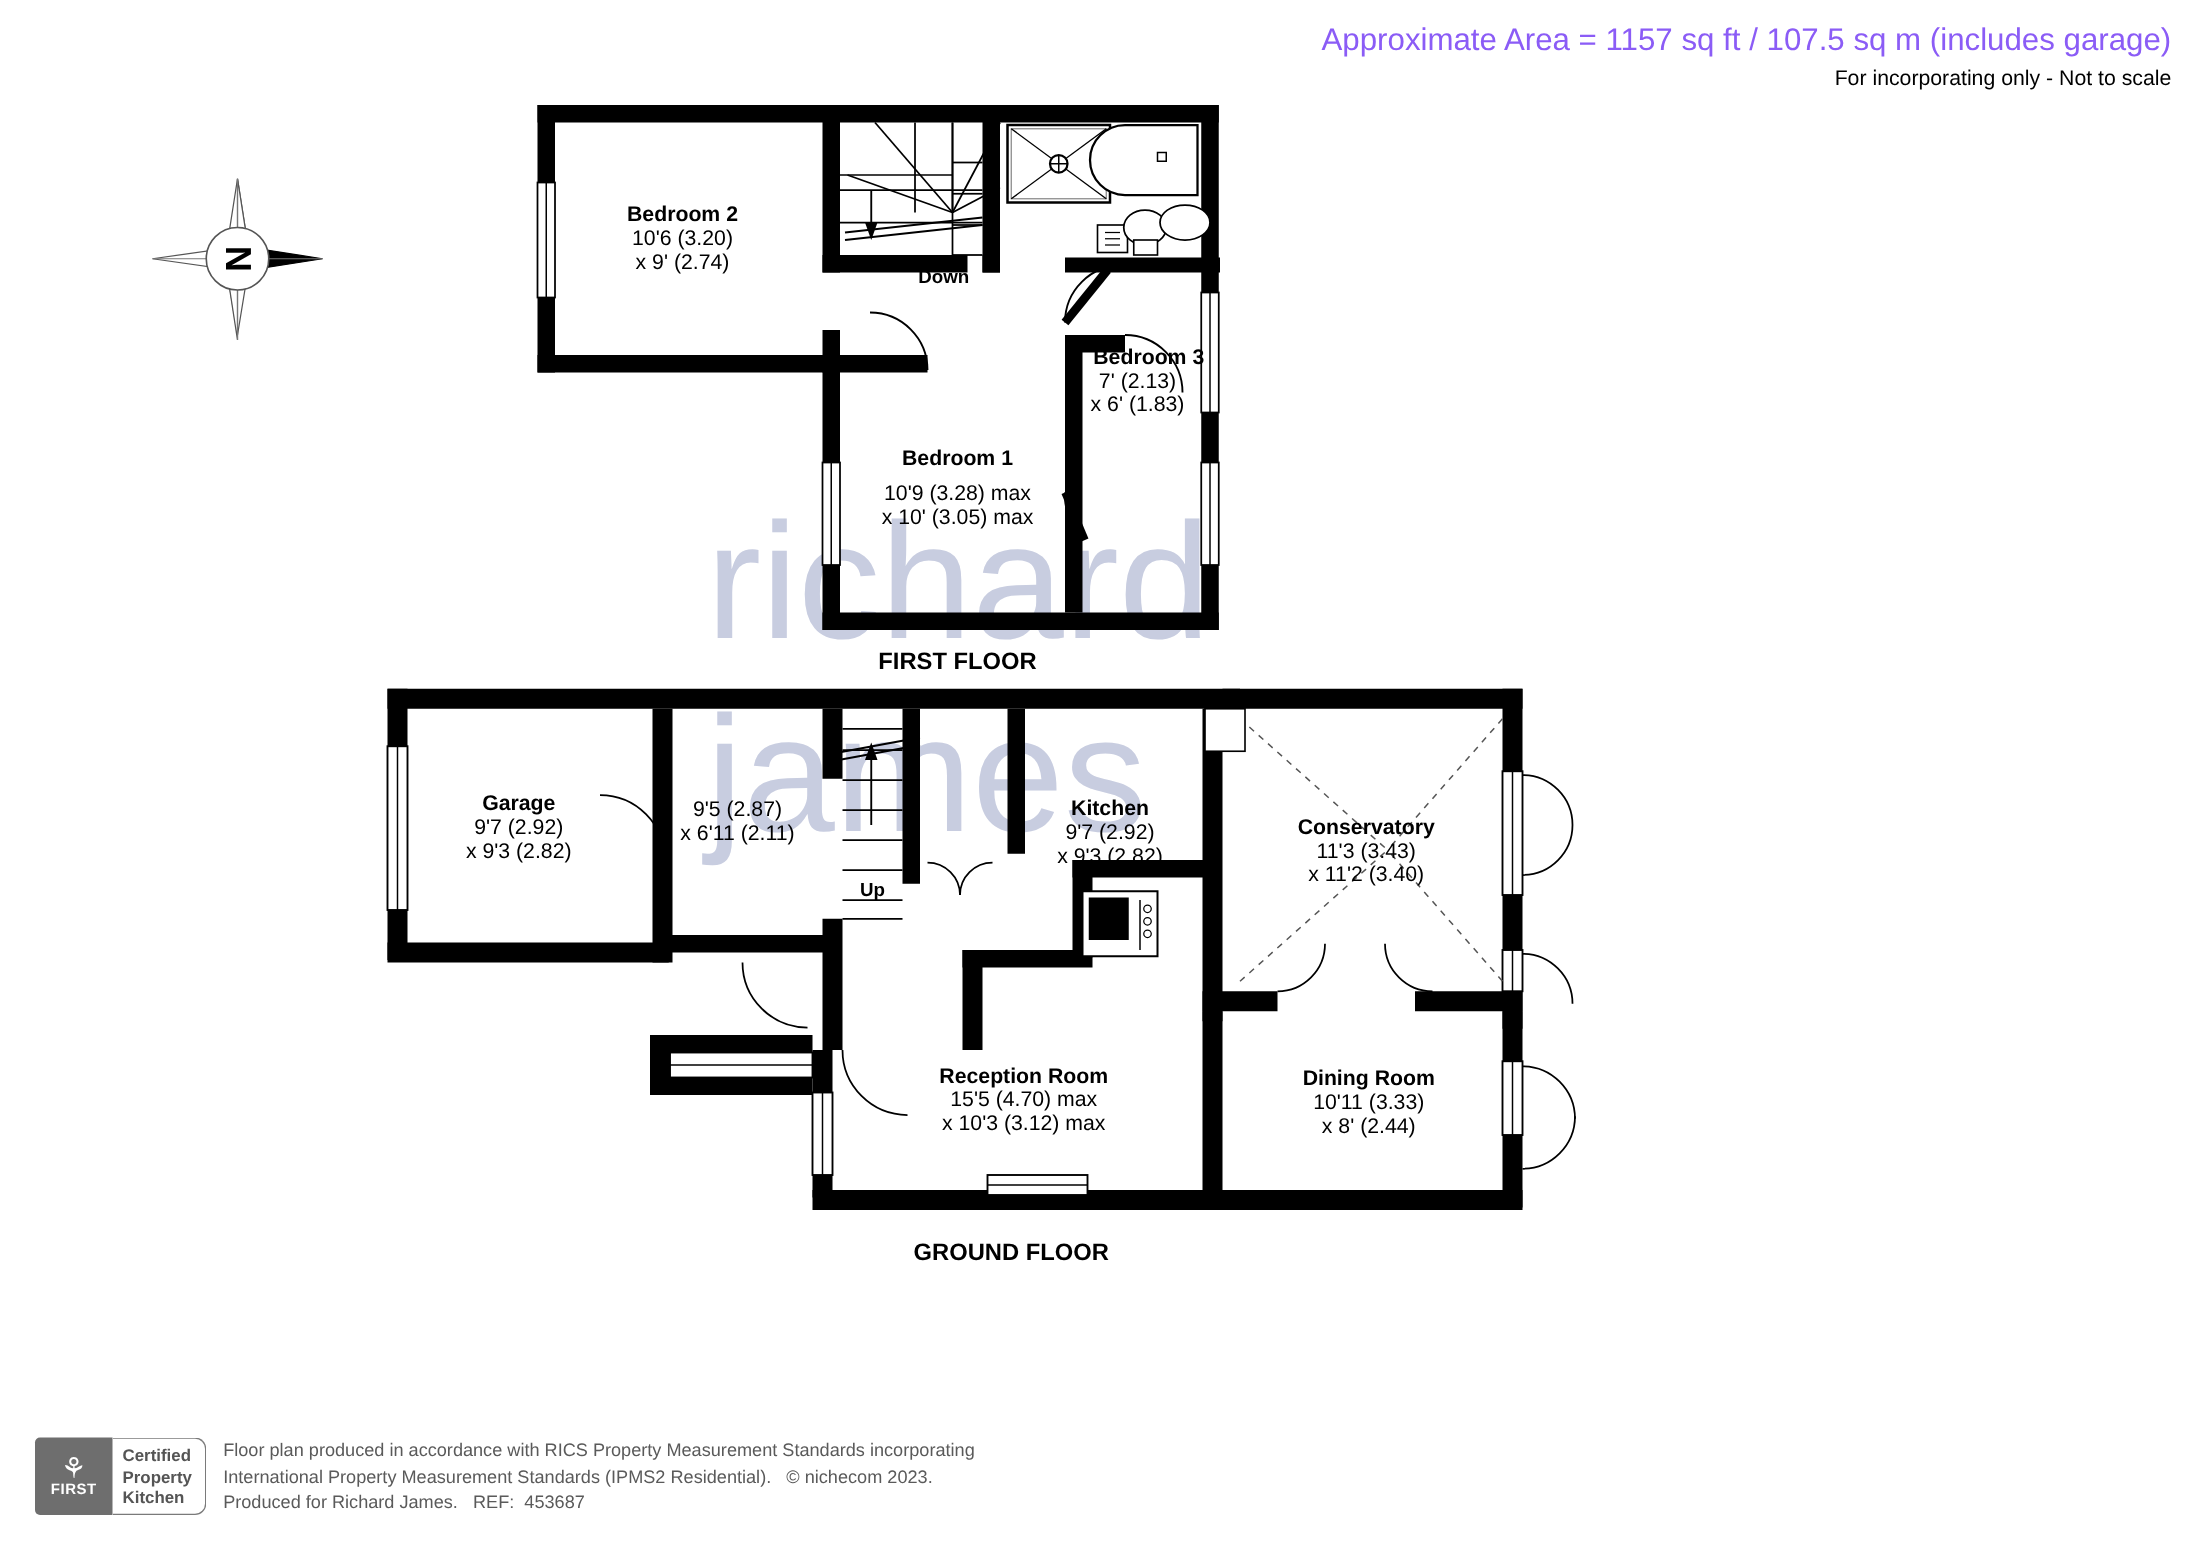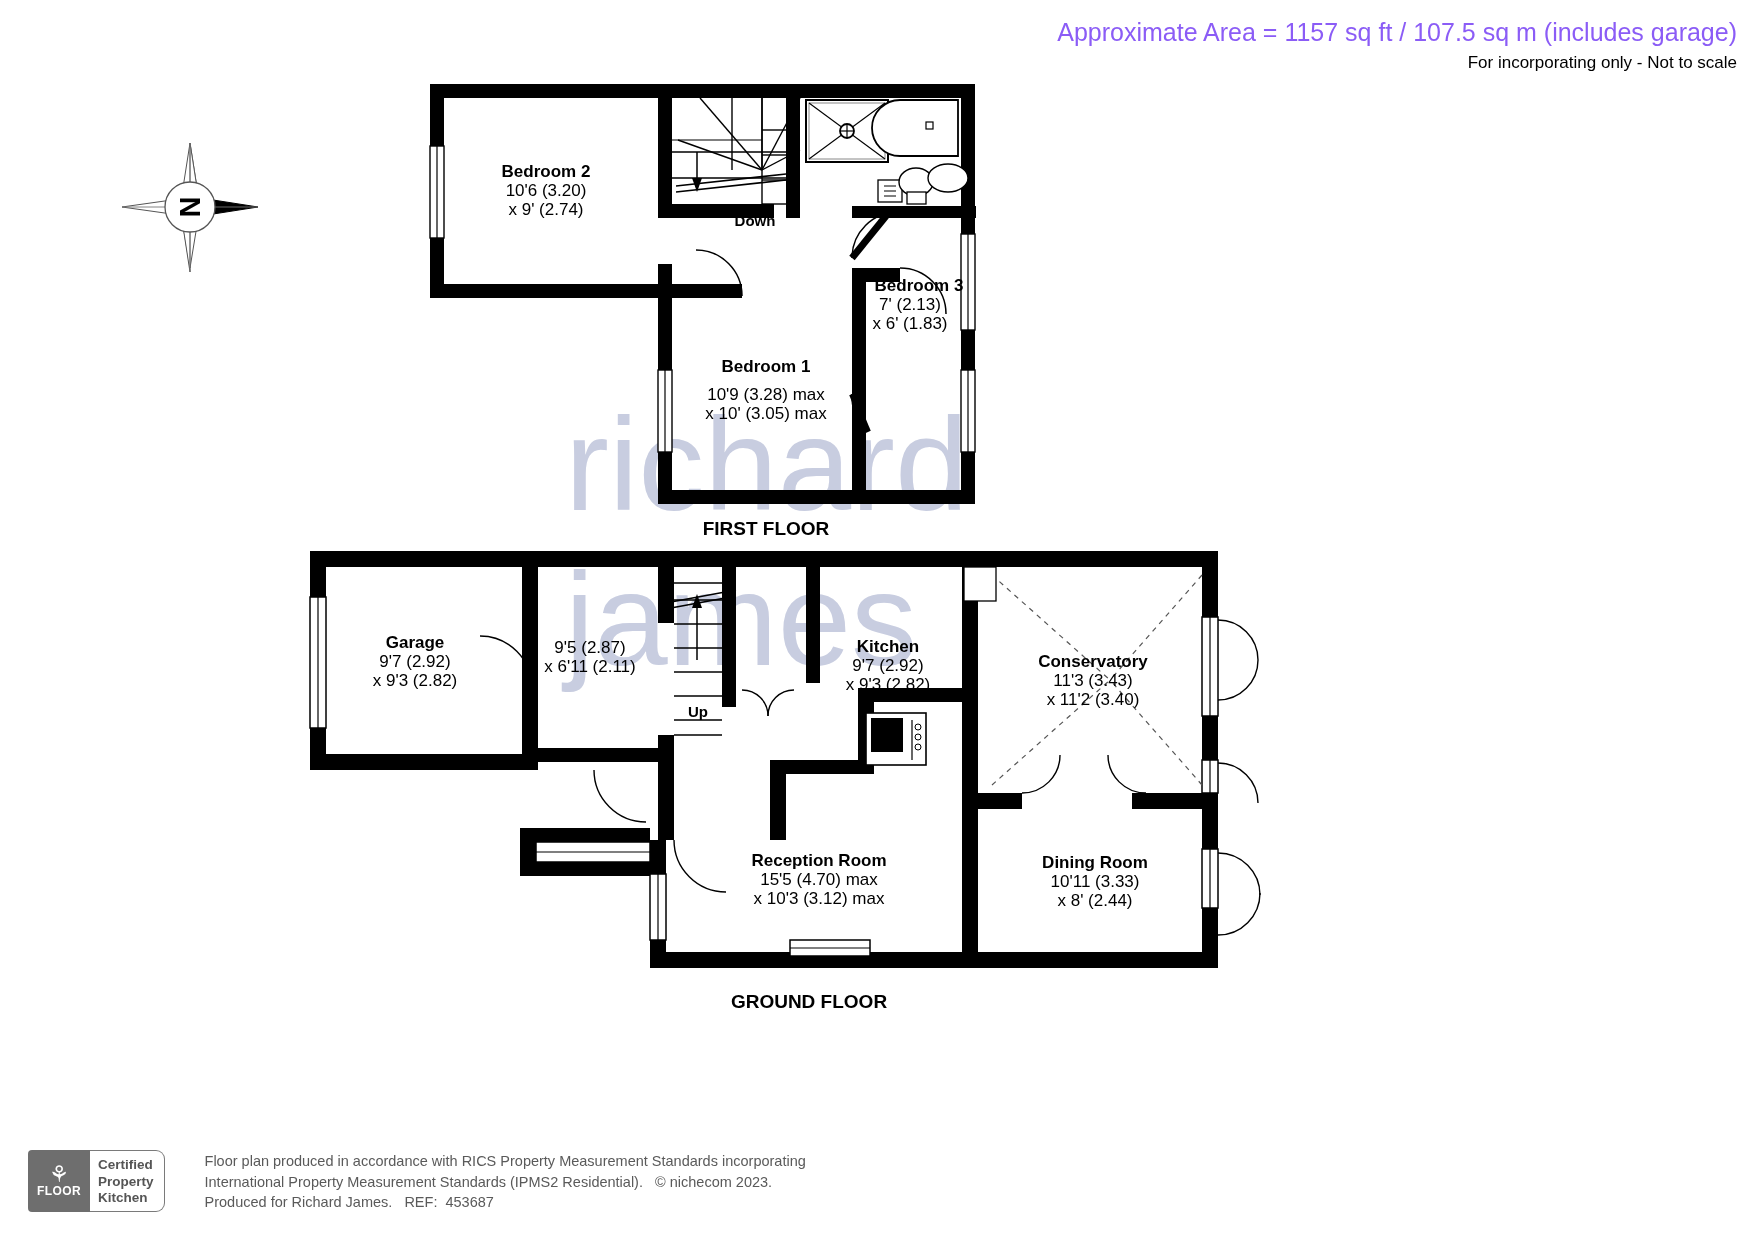--- a/index.html
+++ b/index.html
@@ -82,21 +82,21 @@
     padding: 5px 10px 3px 8px;
     display: flex;
     flex-direction: column;
     justify-content: center;
     color: #555;
     font-size: 13.5px;
     font-weight: bold;
     line-height: 16.5px;
   }
   #disclaimer {
-    margin-left: 40px;
+    margin-left: 14px;
     color: #5a5a5a;
     font-size: 14.5px;
     line-height: 20.5px;
     padding-top: 1px;
   }
   #disclaimer .ln { white-space: pre; }
 </style>
 </head>
 <body>
 
@@ -442,21 +442,21 @@
 
       <text class="lbl lbl-floor" x="809" y="1008">GROUND FLOOR</text>
     </g>
 
   </svg>
 
   <div id="footer">
     <div id="rics-badge">
       <div id="rics-mark">
         <span class="glyph">⚘</span>
-        <span class="word">FLOOR</span>
+        <span class="word">FIRST</span>
       </div>
       <div id="rics-words">
         <span>Certified</span>
         <span>Property</span>
         <span>Kitchen</span>
       </div>
     </div>
     <div id="disclaimer">
       <div class="ln">Floor plan produced in accordance with RICS Property Measurement Standards incorporating</div>
       <div class="ln">International Property Measurement Standards (IPMS2 Residential).   © nichecom 2023.</div>

